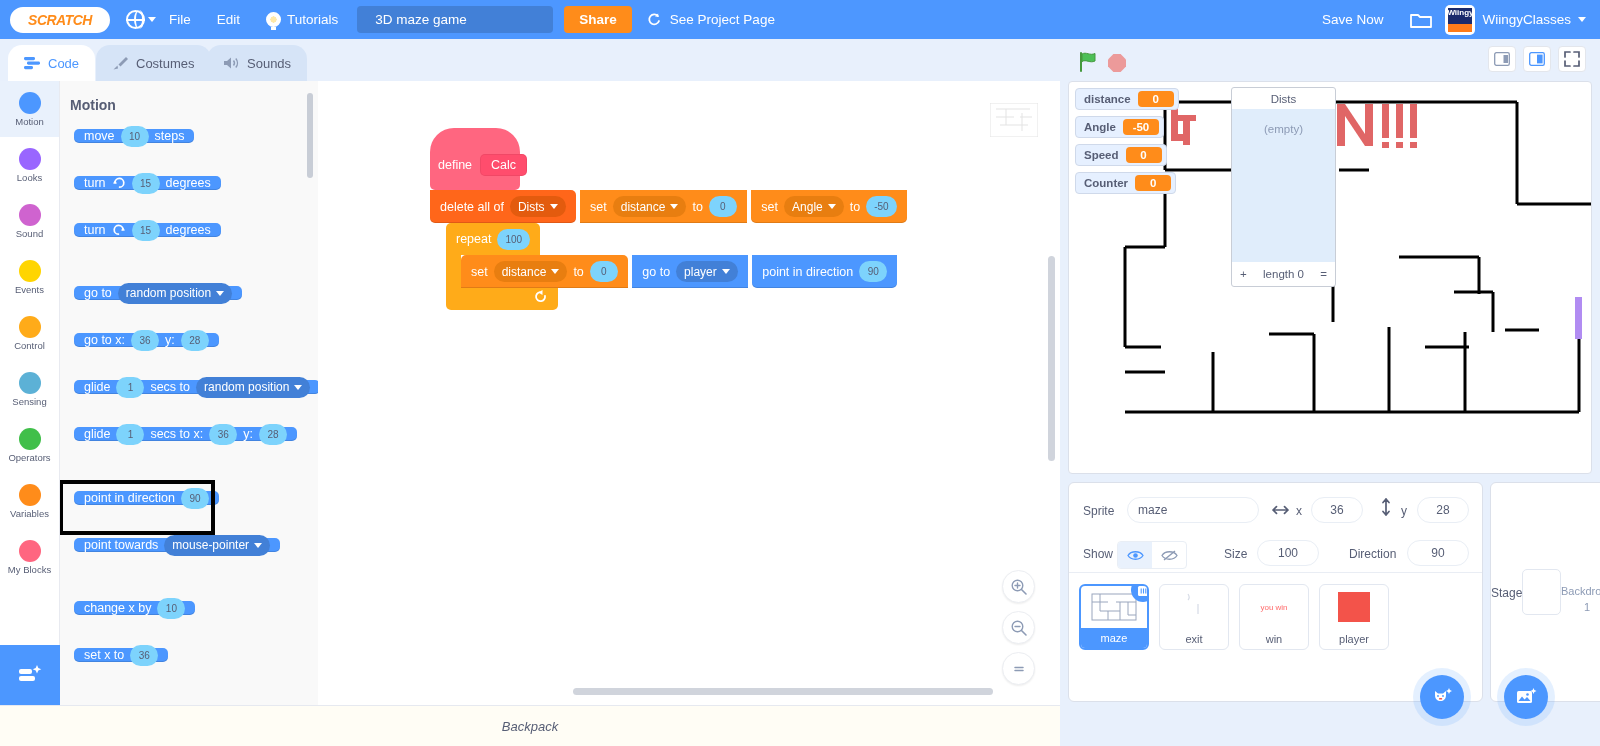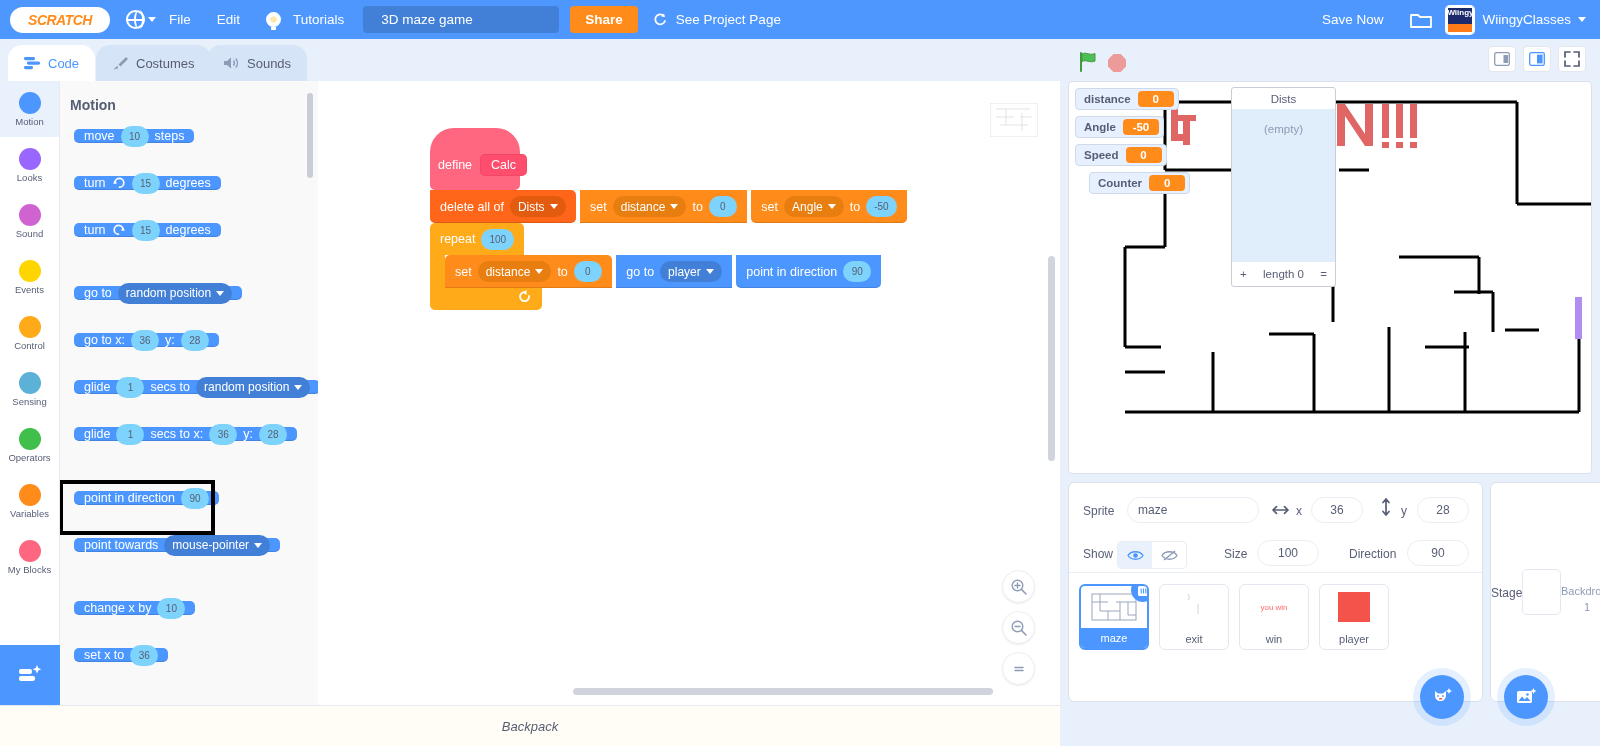--- a/index.html
+++ b/index.html
@@ -31,21 +31,21 @@
     width: 19px; height: 2px; background: #fff; }
   .globe::after { content: ""; position: absolute; left: 5.5px; top: -2px;
     width: 6px; height: 19px; border-left: 2px solid #fff; border-right: 2px solid #fff;
     border-radius: 50%; }
   .caret { width: 0; height: 0; border-left: 4px solid transparent;
     border-right: 4px solid transparent; border-top: 5px solid #fff; }
   .menu-item {
     color: #fff; font-size: 13.5px; padding: 0 13px; line-height: 39px;
     cursor: pointer; white-space: nowrap;
   }
-  .menu-item.with-icon { display: flex; align-items: center; gap: 12px; }
+  .menu-item.with-icon { display: flex; align-items: center; gap: 6px; }
   .bulb {
     width: 15px; height: 15px; border-radius: 50%;
     background: radial-gradient(circle, #ffe9a8 40%, #fff 41%);
     border: 2px solid #fff; position: relative;
   }
   .bulb::after { content: ""; position: absolute; left: 3px; bottom: -5px;
     width: 5px; height: 3px; background: #fff; }
   .project-title {
     margin-left: 6px; width: 196px; height: 27px; border-radius: 4px;
     background: #4280d7; border: none; color: #ffffff;
@@ -183,21 +183,21 @@
     border-radius: 24px 24px 5px 5px;
   }
   .hat-inner {
     position: absolute; left: 8px; top: 26px; display: flex; align-items: center;
     gap: 8px; font-size: 12.5px; color: #fff;
   }
   .proto {
     background: #ff4d6d; border-radius: 5px; padding: 4px 11px; font-size: 12.5px;
     color: #fff; box-shadow: inset 0 0 0 1px rgba(0,0,0,.06);
   }
-  .c-block { position: relative; }
+  .c-block { position: relative; margin-left: 16px; }
   .c-top { background: #ffab19; border-radius: 5px 5px 0 0;
     display: inline-flex; align-items: center; gap: 6px; height: 32px;
     padding: 0 10px; font-size: 12.5px; color: #fff; }
   .c-bot { background: #ffab19; border-radius: 0 0 5px 5px; height: 22px;
     display: flex; align-items: center; justify-content: flex-end; padding-right: 10px; }
 
   
   .stage-col {
     position: absolute; left: 1060px; top: 39px; width: 540px; height: 707px;
     background: #e8f0fc;
@@ -730,21 +730,21 @@
         <span class="mval">0</span>
       </div>
       <div class="monitor" style="left:6px;top:34px">
         <span>Angle</span>
         <span class="mval">-50</span>
       </div>
       <div class="monitor" style="left:6px;top:62px">
         <span>Speed</span>
         <span class="mval">0</span>
       </div>
-      <div class="monitor" style="left:20px;top:90px">
+      <div class="monitor" style="left:6px;top:90px">
         <span>Counter</span>
         <span class="mval">0</span>
       </div>
 
       <div class="list-monitor">
         <div class="list-title">Dists</div>
         <div class="list-body">
           <span>(empty)</span>
         </div>
         <div class="list-foot">

